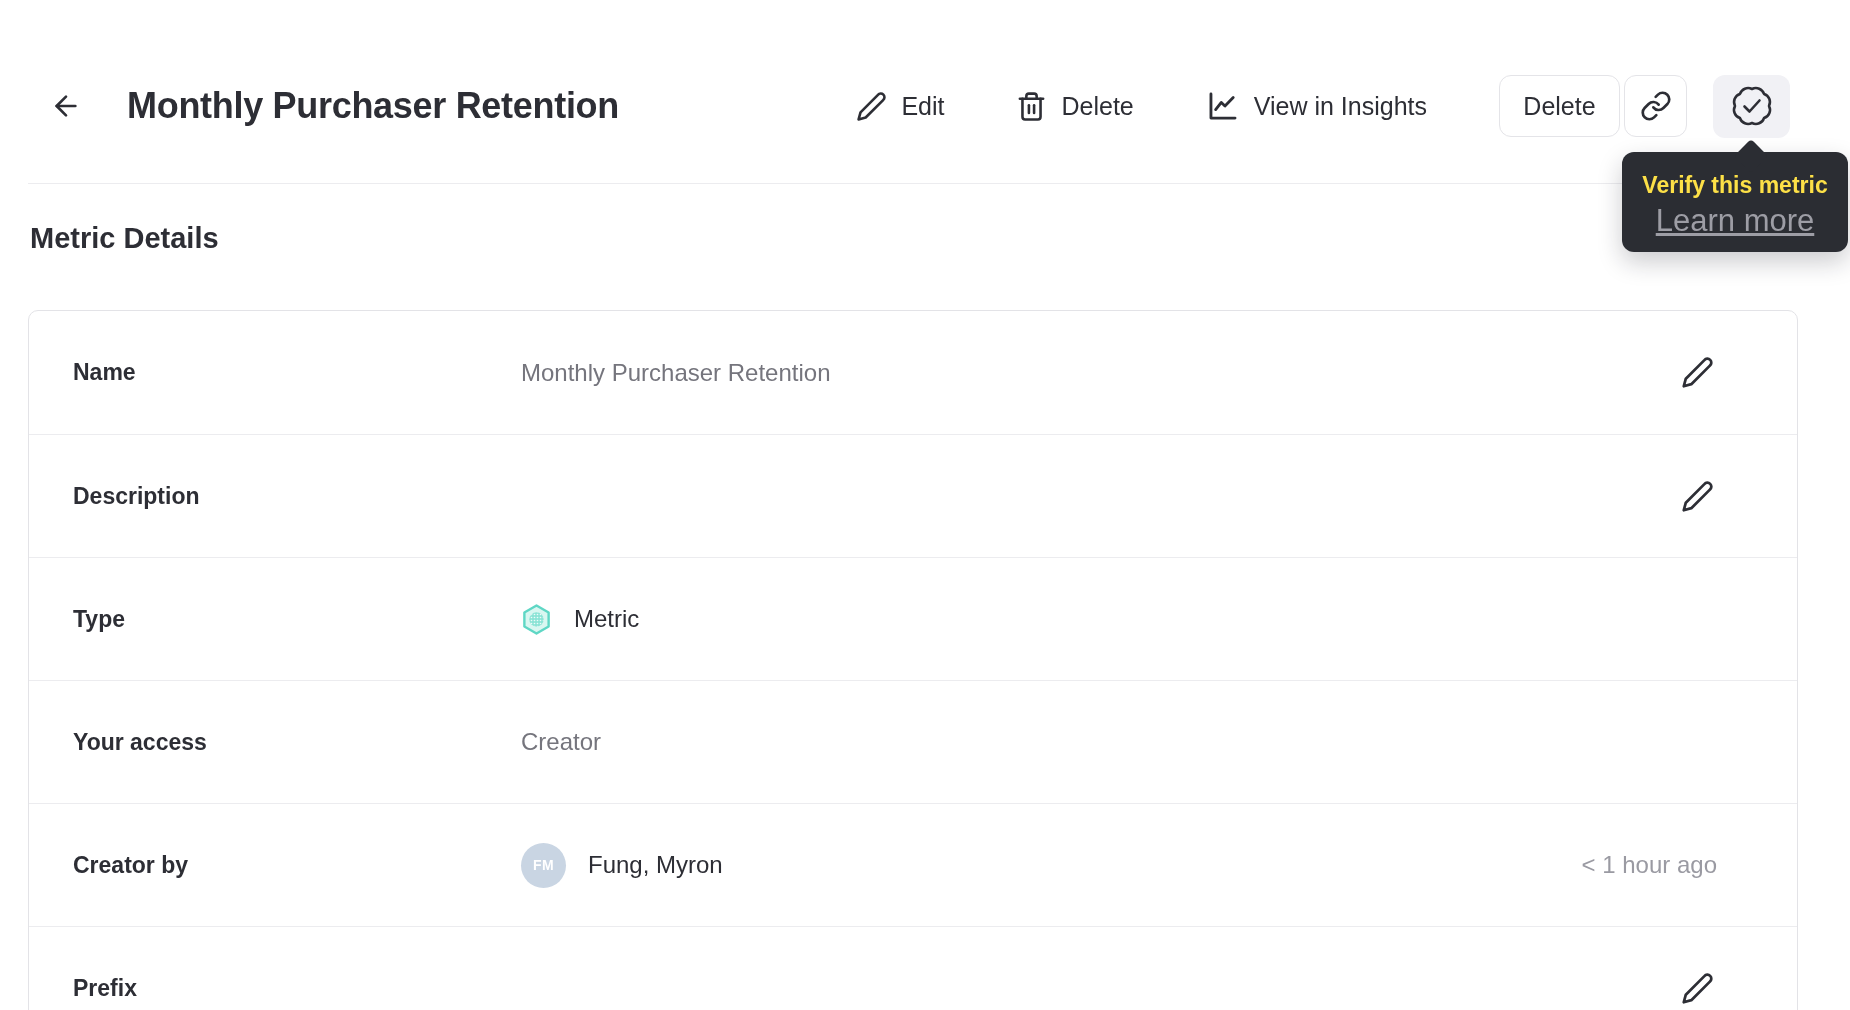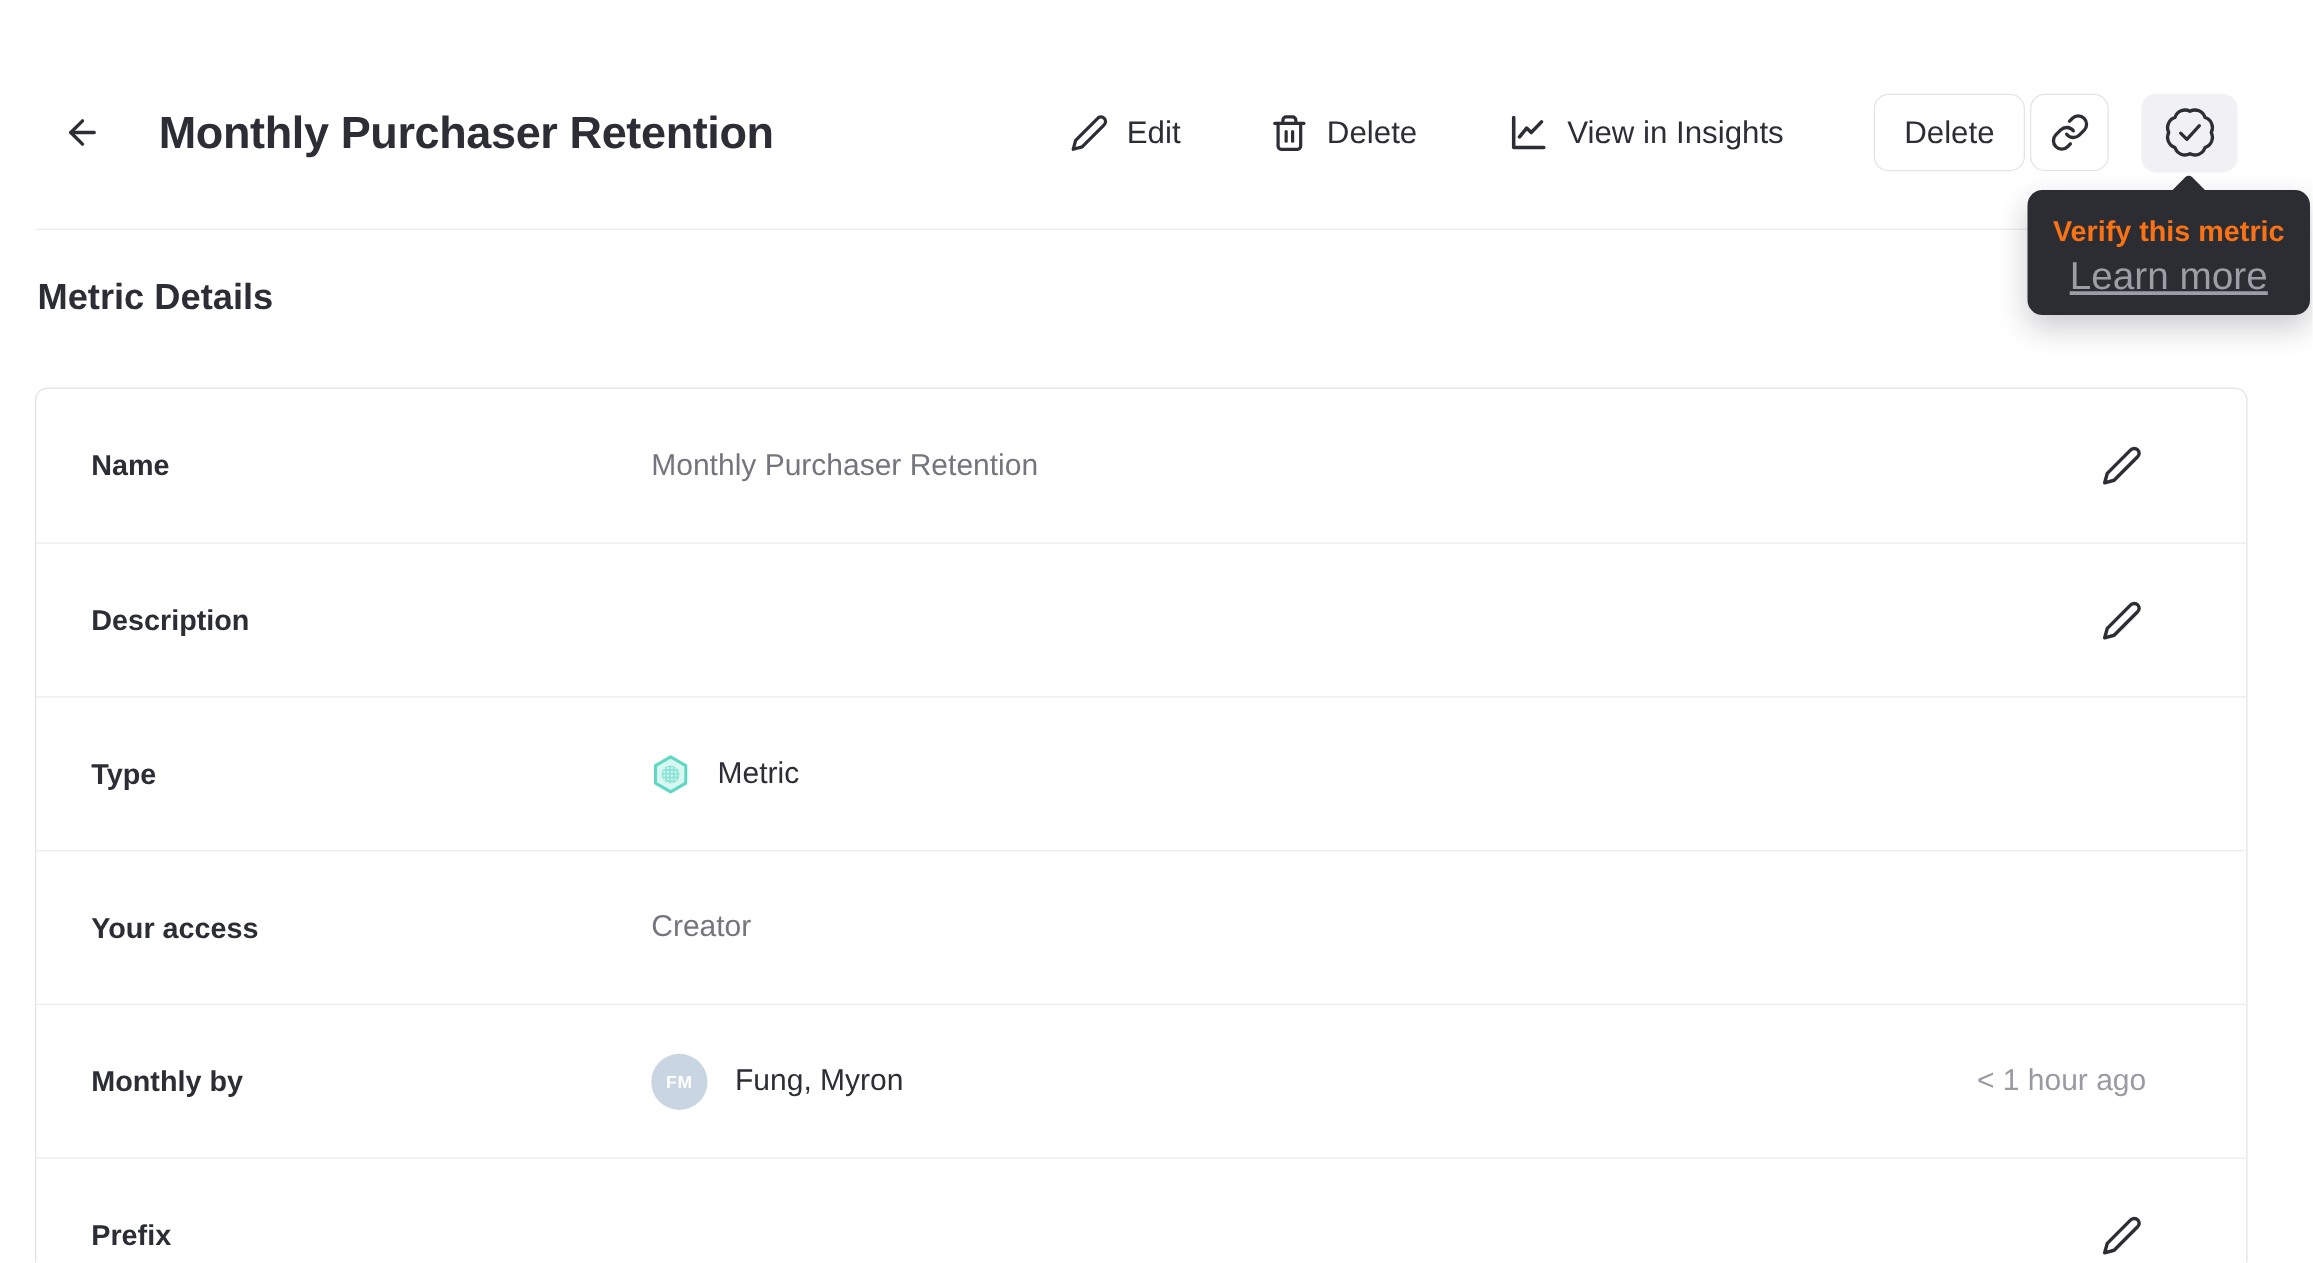--- a/index.html
+++ b/index.html
@@ -61,21 +61,21 @@
     background: #2b2d33; border-radius: 12px;
     padding: 18px 10px 16px; text-align: center;
     box-shadow: 0 10px 24px rgba(25,25,35,0.22);
     z-index: 5;
   }
   .tooltip .caret {
     position: absolute; top: -8px; left: 117px;
     width: 24px; height: 24px; background: #2b2d33;
     border-radius: 4px; transform: rotate(45deg);
   }
-  .tooltip-title { font-size: 23px; font-weight: 700; color: #f97316; line-height: 30px; position: relative; }
+  .tooltip-title { font-size: 23px; font-weight: 700; color: #fde047; line-height: 30px; position: relative; }
   .tooltip-link {
     display: inline-block; margin-top: 6px; position: relative;
     font-size: 31px; color: #9d9da5; line-height: 30px;
     text-decoration: underline; cursor: pointer;
   }
 
   
   .section-heading {
     position: absolute; left: 30px; top: 222px;
     font-size: 29px; font-weight: 700; color: #2d2e35;
@@ -232,21 +232,21 @@
       <span>Metric</span>
     </div>
   </div>
 
   <div class="row">
     <div class="row-label">Your access</div>
     <div class="row-value muted">Creator</div>
   </div>
 
   <div class="row">
-    <div class="row-label">Monthly by</div>
+    <div class="row-label">Creator by</div>
     <div class="row-value">
       <span class="avatar">FM</span>
       <span>Fung, Myron</span>
     </div>
     <div class="row-meta">&lt; 1 hour ago</div>
   </div>
 
   <div class="row">
     <div class="row-label">Prefix</div>
     <div class="row-value muted"></div>

